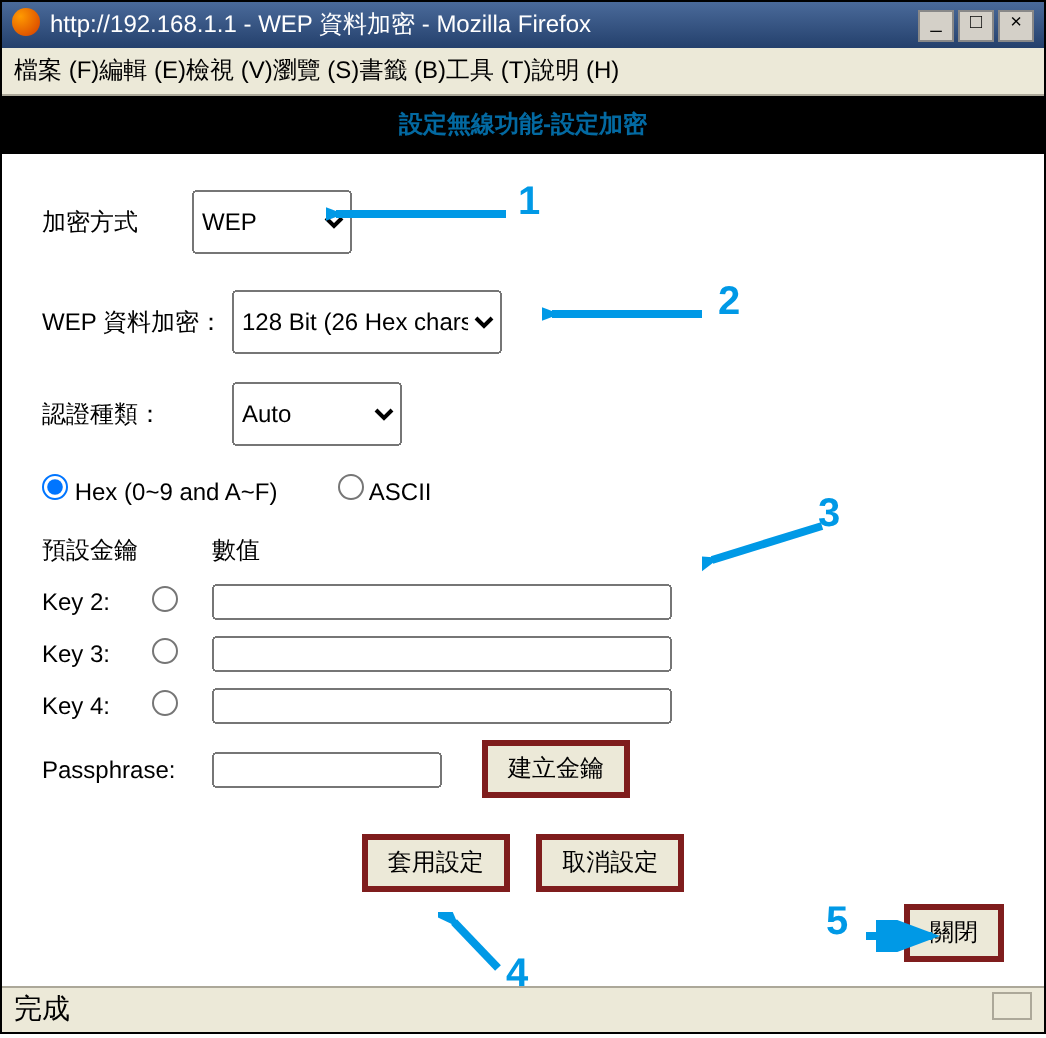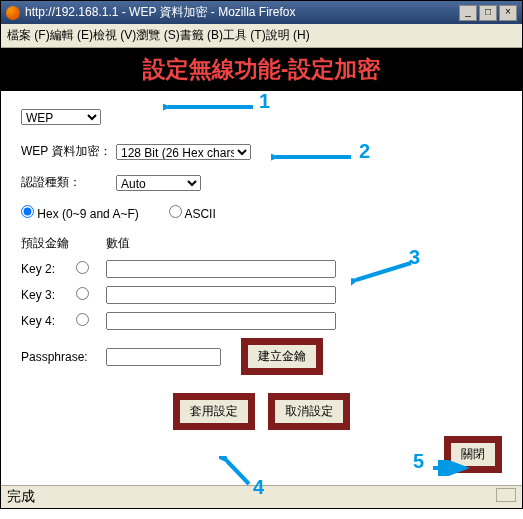--- a/index.html
+++ b/index.html
@@ -1,40 +1,40 @@
 <!DOCTYPE html>
 <html><head>
 <meta charset="utf-8">
 <style>
 * { box-sizing: border-box; margin: 0; padding: 0; }
 body { font-family: "PMingLiU", "MingLiU", sans-serif; font-size: 12px; background: #fff; width: 523px; }
 .window { border: 1px solid #000; width: 523px; }
 .titlebar { background: linear-gradient(#4a6a9a, #24406c); color: #fff; padding: 3px 5px; display: flex; align-items: center; justify-content: space-between; }
-.titlebar-left { display: flex; align-items: center; gap: 5px; }
+.titlebar-left { display: flex; gap: 5px; }
 .ff-icon { width: 14px; height: 14px; background: radial-gradient(circle at 30% 30%, #ff9a00, #d43b00); border-radius: 50%; }
 .winbtns { display: flex; gap: 2px; }
 .winbtn { width: 18px; height: 16px; background: #d4d0c8; border: 1px solid #888; font-size: 10px; text-align: center; line-height: 12px; color: #000; }
 .menubar { background: #ece9d8; padding: 3px 6px; display: flex; border-bottom: 1px solid #aca899; }
 .menuitem { cursor: default; }
 .content { position: relative; background: #fff; }
-.blackbar { background: #000; color: #ef4444; font-size: 23px; font-weight: bold; text-align: center; padding: 6px 0; }
+.blackbar { background: #000; color: #0369a1; font-size: 12px; font-weight: bold; text-align: center; padding: 6px 0; }
 .form { padding: 18px 20px 12px 20px; }
 .row { display: flex; align-items: center; margin-bottom: 14px; }
 .lbl { width: 95px; }
 .lbl2 { width: 75px; }
-select { font-size: 12px; height: 16px; }
+select { font-size: 12px; height: 32px; }
 input[type=text] { font-size: 12px; height: 18px; padding: 1px 3px; }
 .radio-row { display: flex; align-items: center; gap: 30px; }
 .th { font-weight: normal; }
 .keys { margin-top: 6px; }
 .krow { display: flex; align-items: center; margin-bottom: 8px; }
 .klbl { width: 55px; }
 .kradio { width: 30px; }
 .kval { width: 230px; }
-.btn { background: #ece9d8; border: 7px solid #7f1d1d; padding: 3px 10px; font-size: 12px; cursor: pointer; }
+.btn { background: #ece9d8; border: 3px solid #7f1d1d; padding: 3px 10px; font-size: 12px; cursor: pointer; }
 .btnrow { text-align: center; margin-top: 18px; }
 .statusbar { background: #ece9d8; border-top: 1px solid #aca899; padding: 2px 6px; display: flex; justify-content: space-between; font-size: 14px; }
 .sb-box { border: 1px solid #aca899; width: 20px; height: 14px; }
 
 .arrow { position: absolute; pointer-events: none; }
 .num { position: absolute; color: #0099e6; font-size: 20px; font-weight: bold; font-family: Arial, sans-serif; }
 </style>
 </head>
 <body>
 
@@ -60,20 +60,21 @@
     <span class="menuitem">書籤 (B)</span>
     <span class="menuitem">工具 (T)</span>
     <span class="menuitem">說明 (H)</span>
   </div>
 
   <div class="content">
     <div class="blackbar">設定無線功能-設定加密</div>
 
     <div class="form">
       <div class="row">
+        <span class="lbl2">加密方式</span>
         <select style="width:80px">
           <option>WEP</option>
         </select>
       </div>
 
       <div class="row" style="margin-top:18px">
         <span class="lbl">WEP 資料加密：</span>
         <select style="width:135px">
           <option>128 Bit (26 Hex chars)</option>
         </select>

